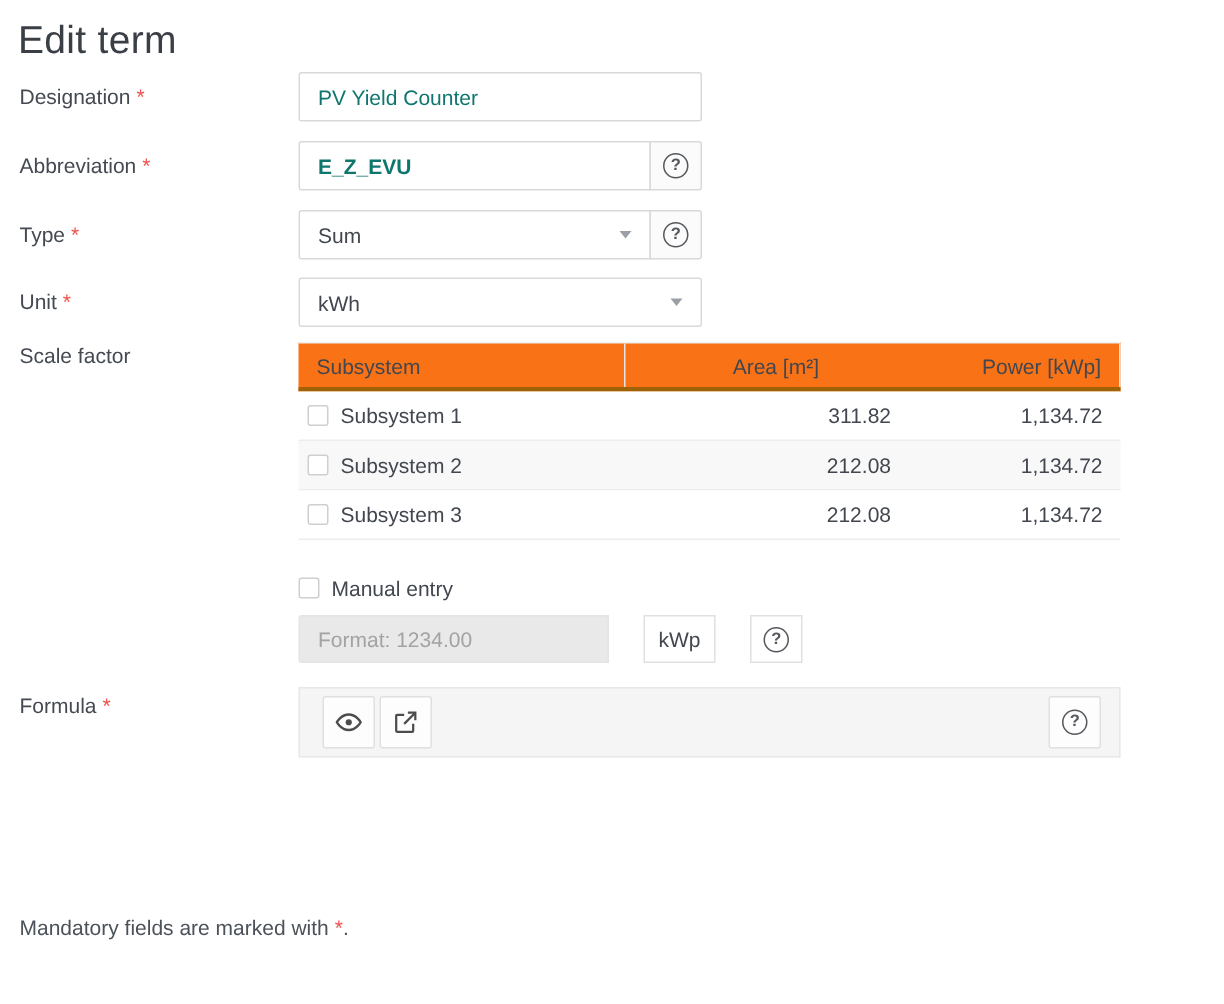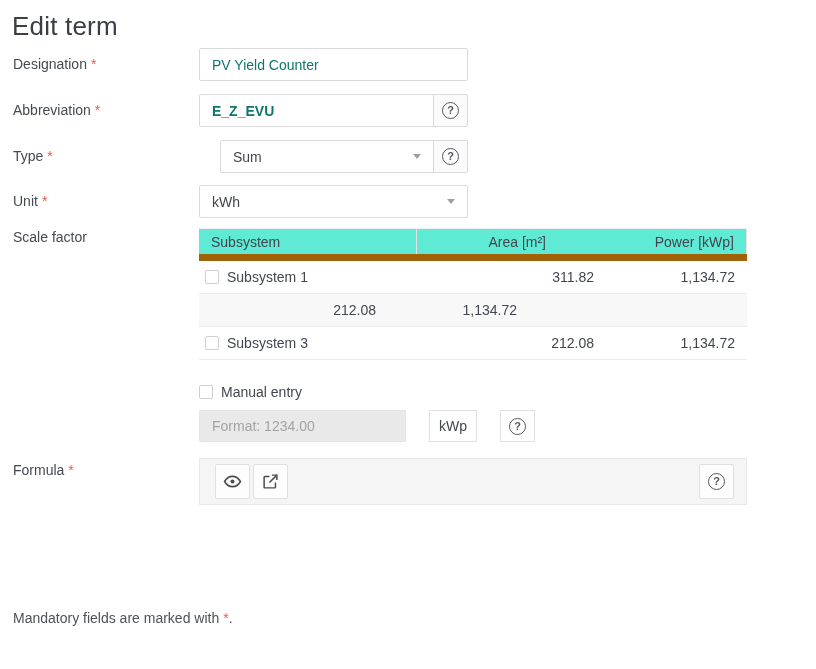--- a/index.html
+++ b/index.html
@@ -23,22 +23,22 @@
           display:inline-flex; align-items:center; justify-content:center;
           font-size:11px; font-weight:700; color:#54575c; line-height:1; }
 
   .select { display:flex; align-items:center; justify-content:space-between; padding:0 12px;
             border:1px solid #d9d9d9; border-radius:2px; background:#fff; font-size:14px; cursor:pointer; }
   .caret { width:0; height:0; border-left:4px solid transparent; border-right:4px solid transparent;
            border-top:5px solid #9aa0a6; }
 
   
   .tbl { position:absolute; left:199px; top:228px; width:548px; font-size:14px; }
-  .thead { display:flex; height:33px; background:#5eead4; border-top:1px solid #f0f0f0;
-           border-bottom:7px solid #a16207; align-items:stretch;justify-content:center; }
+  .thead { display:flex; height:33px; background:#f97316; border-top:1px solid #f0f0f0;
+           border-bottom:3px solid #a16207; align-items:stretch;justify-content:center; }
   .th { display:flex; align-items:center; }
   .th1 { flex:0 0 218px; padding-left:12px; border-right:1px solid #e4e4e4; }
   .th2 { flex:0 0 189px; justify-content:flex-end; padding-right:12px; border-right:1px solid #e4e4e4; }
   .th3 { flex:0 0 141px; justify-content:flex-end; padding-right:12px; }
   .trow { display:flex; height:33px; align-items:center; border-bottom:1px solid #ededed; background:#fff; }
   .trow.alt { background:#f8f8f8; }
   .td1 { flex:0 0 218px; display:flex; align-items:center; padding-left:6px; }
   .td2 { flex:0 0 189px; text-align:right; padding-right:12px; }
   .td3 { flex:0 0 141px; text-align:right; padding-right:12px; }
 
@@ -90,21 +90,21 @@
   </div>
 
   <div class="grp" style="left:199px; top:94px; width:269px; height:33px;">
     <input class="inp" style="border-radius: 2px 0px 0px 2px; font-weight: bold;" type="text" value="E_Z_EVU">
     <span class="addon">
       <span class="help">?</span>
     </span>
   </div>
 
   <div class="grp" style="left:199px; top:140px; width:269px; height:33px;">
-    <div class="select" style="flex:1; border-radius:2px 0 0 2px;margin-left:21px;">
+    <div class="select" style="flex:1; border-radius:2px 0 0 2px;">
       <span>Sum</span>
       <span class="caret"></span>
     </div>
     <span class="addon">
       <span class="help">?</span>
     </span>
   </div>
 
   <div class="grp" style="left:199px; top:185px; width:269px; height:33px;">
     <div class="select" style="flex:1;">
@@ -121,20 +121,24 @@
     </div>
     <div class="trow">
       <div class="td1">
           <span class="cb"></span>
           <span>Subsystem 1</span>
         </div>
       <div class="td2">311.82</div>
       <div class="td3">1,134.72</div>
     </div>
     <div class="trow alt">
+      <div class="td1">
+          <span class="cb"></span>
+          <span>Subsystem 2</span>
+        </div>
       <div class="td2">212.08</div>
       <div class="td3">1,134.72</div>
     </div>
     <div class="trow">
       <div class="td1">
           <span class="cb"></span>
           <span>Subsystem 3</span>
         </div>
       <div class="td2">212.08</div>
       <div class="td3">1,134.72</div>

